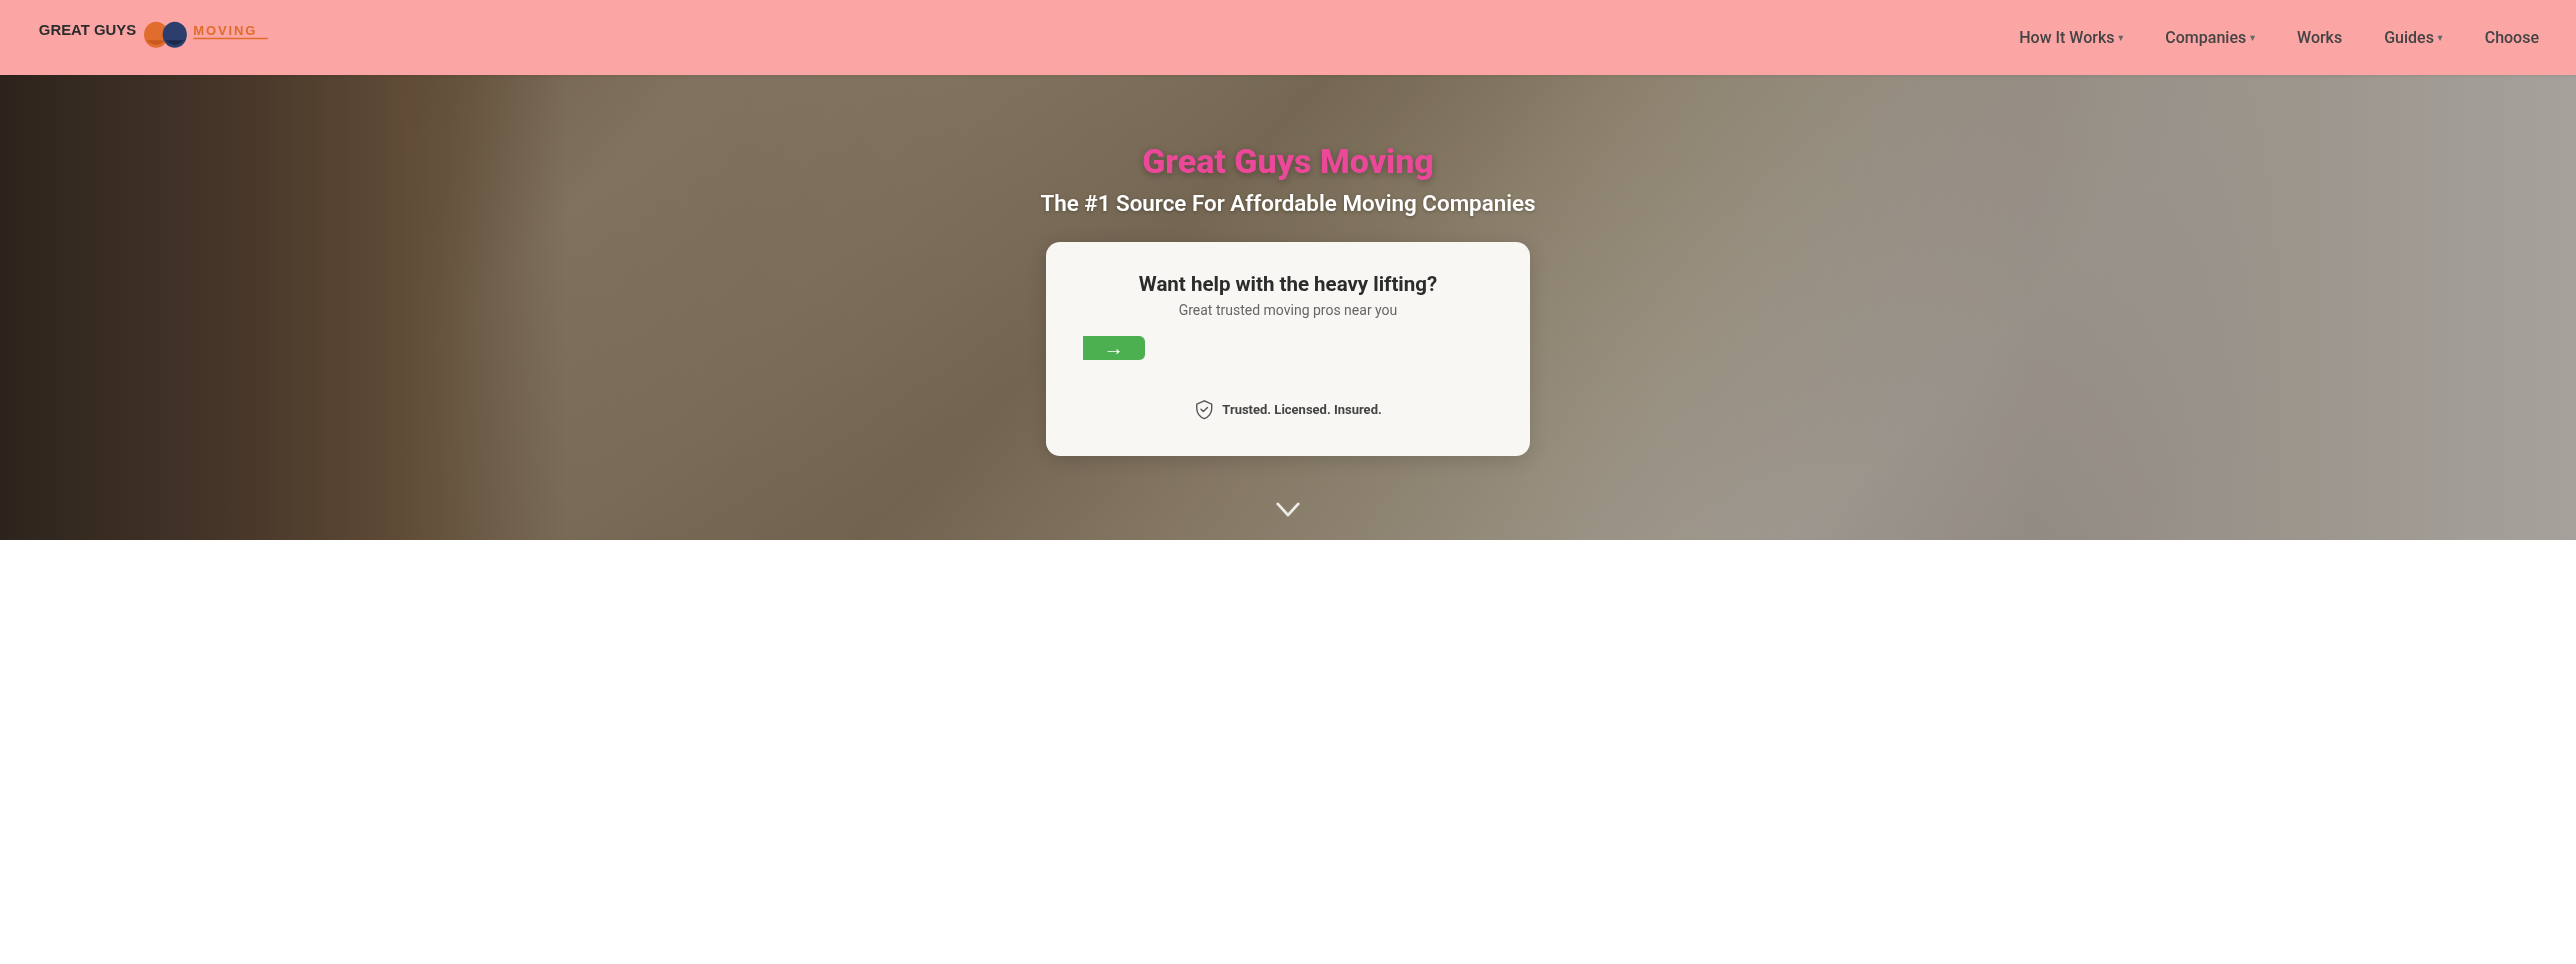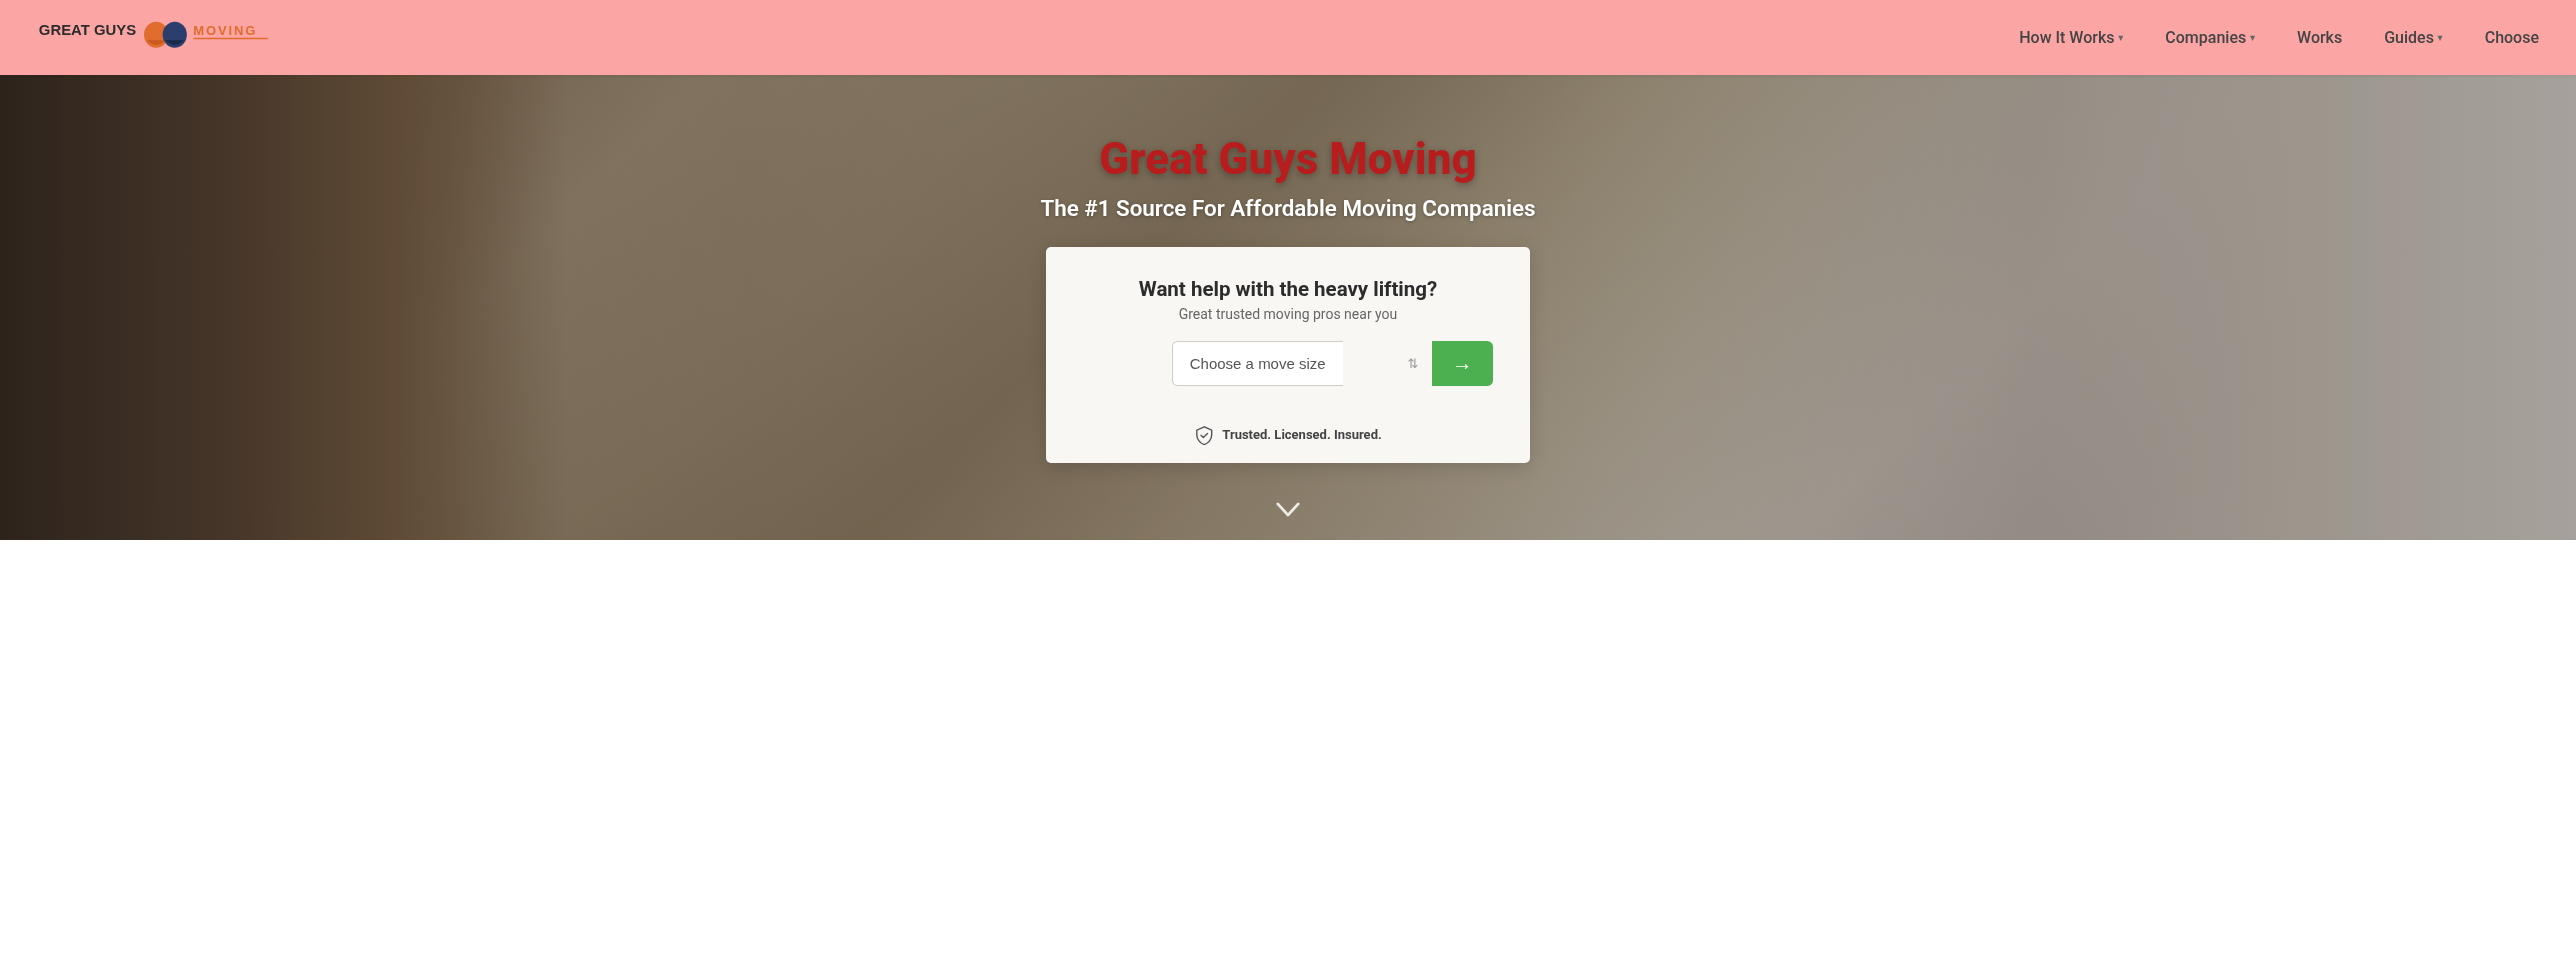--- a/index.html
+++ b/index.html
@@ -145,40 +145,40 @@
       z-index: 10;
       display: flex;
       flex-direction: column;
       align-items: center;
       text-align: center;
       padding: 75px 18.6px 18.6px;
       width: 100%;
     }
 
     .hero-title {
-      color: #b91c1c;
-      font-size: 44px;
+      color: #ec4899;
+      font-size: 34px;
       font-weight: 800;
       text-shadow: 0 1.9px 7.5px rgba(0,0,0,0.3);
       margin-bottom: 9.3px;
     }
 
     .hero-subtitle {
       color: #fff;
       font-size: 22.4px;
       font-weight: 600;
       text-shadow: 0 0.9px 3.7px rgba(0,0,0,0.3);
       margin-bottom: 26px;
     }
 
     
     .search-card {
       background: #f8f7f4;
-      border-radius: 5px;
-      padding: 30px 37px 18px;
+      border-radius: 14px;
+      padding: 30px 37px 36px;
       width: 484px;
       text-align: center;
       box-shadow: 0 3.7px 18.6px rgba(0,0,0,0.15);
     }
 
     .card-heading {
       font-size: 20.5px;
       font-weight: 700;
       color: #2c2c2c;
       margin-bottom: 5.6px;
@@ -344,30 +344,20 @@
 
   <div class="hero-content">
     <h1 class="hero-title">Great Guys Moving</h1>
     <p class="hero-subtitle">The #1 Source For Affordable Moving Companies</p>
 
     <div class="search-card">
       <h2 class="card-heading">Want help with the heavy lifting?</h2>
       <p class="card-subheading">Great trusted moving pros near you</p>
 
       <div class="search-row">
-        <div class="select-wrapper">
-          <select class="move-size-select">
-            <option value="">Choose a move size</option>
-            <option value="studio">Studio / Small 1BR</option>
-            <option value="1-2br">1-2 Bedroom</option>
-            <option value="3br">3 Bedroom</option>
-            <option value="4br">4+ Bedroom</option>
-            <option value="office">Office / Commercial</option>
-          </select>
-        </div>
         <button class="search-btn">
           <span class="arrow-icon">→</span>
         </button>
       </div>
 
       <div class="trust-badge">
         <div class="shield-icon-wrap">
           <svg width="20.5" height="20.5" viewBox="0 0 22 22" fill="none">
             <path d="M11 2L3 5.5V10.5C3 15.2 6.5 19.6 11 21C15.5 19.6 19 15.2 19 10.5V5.5L11 2Z" stroke="#555" stroke-width="1.5" fill="none"></path>
             <polyline points="7.5,11 10,13.5 14.5,9" stroke="#555" stroke-width="1.5" fill="none" stroke-linecap="round" stroke-linejoin="round"></polyline>

